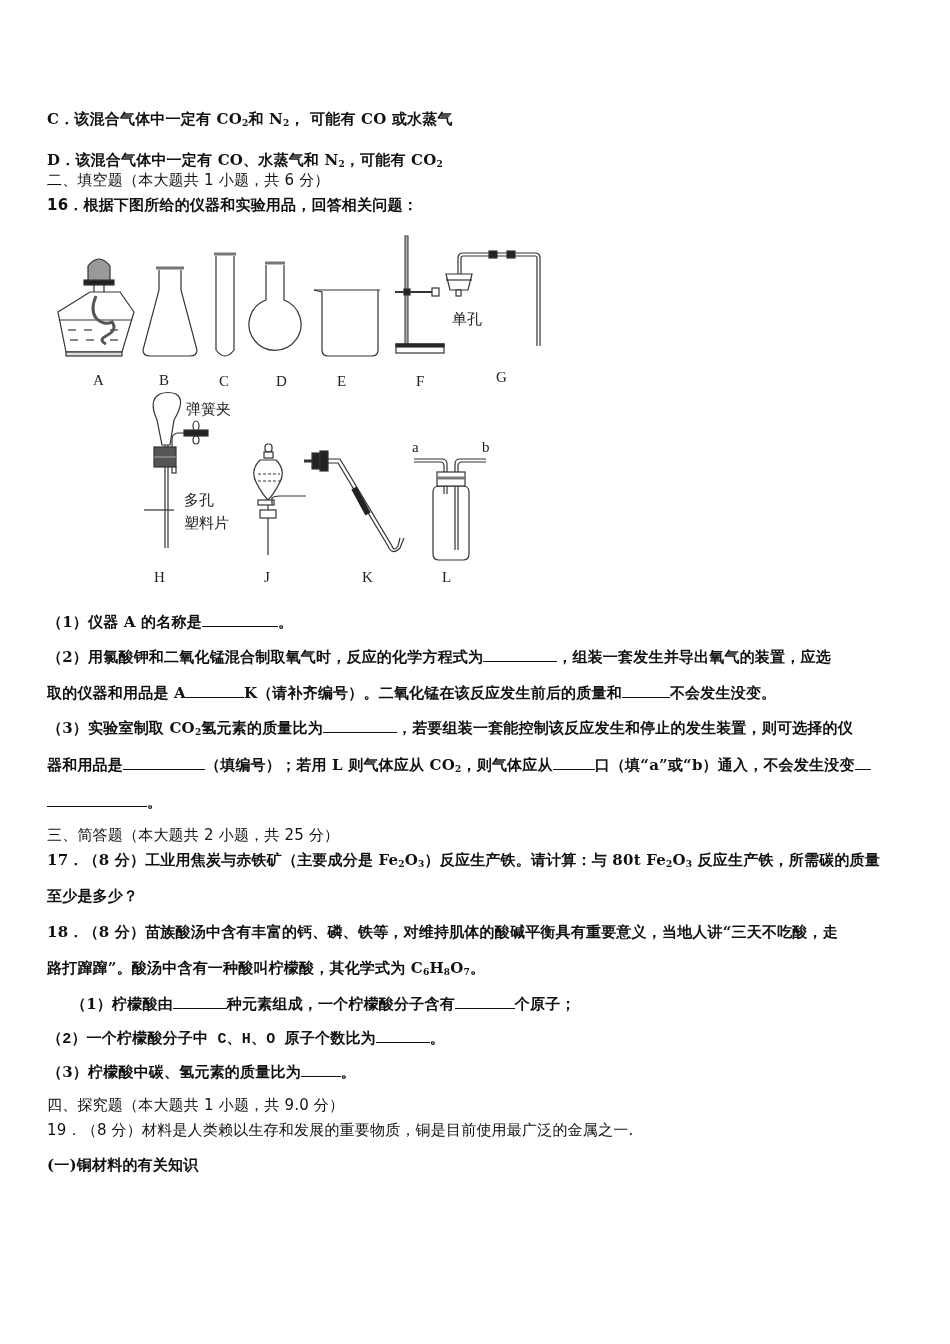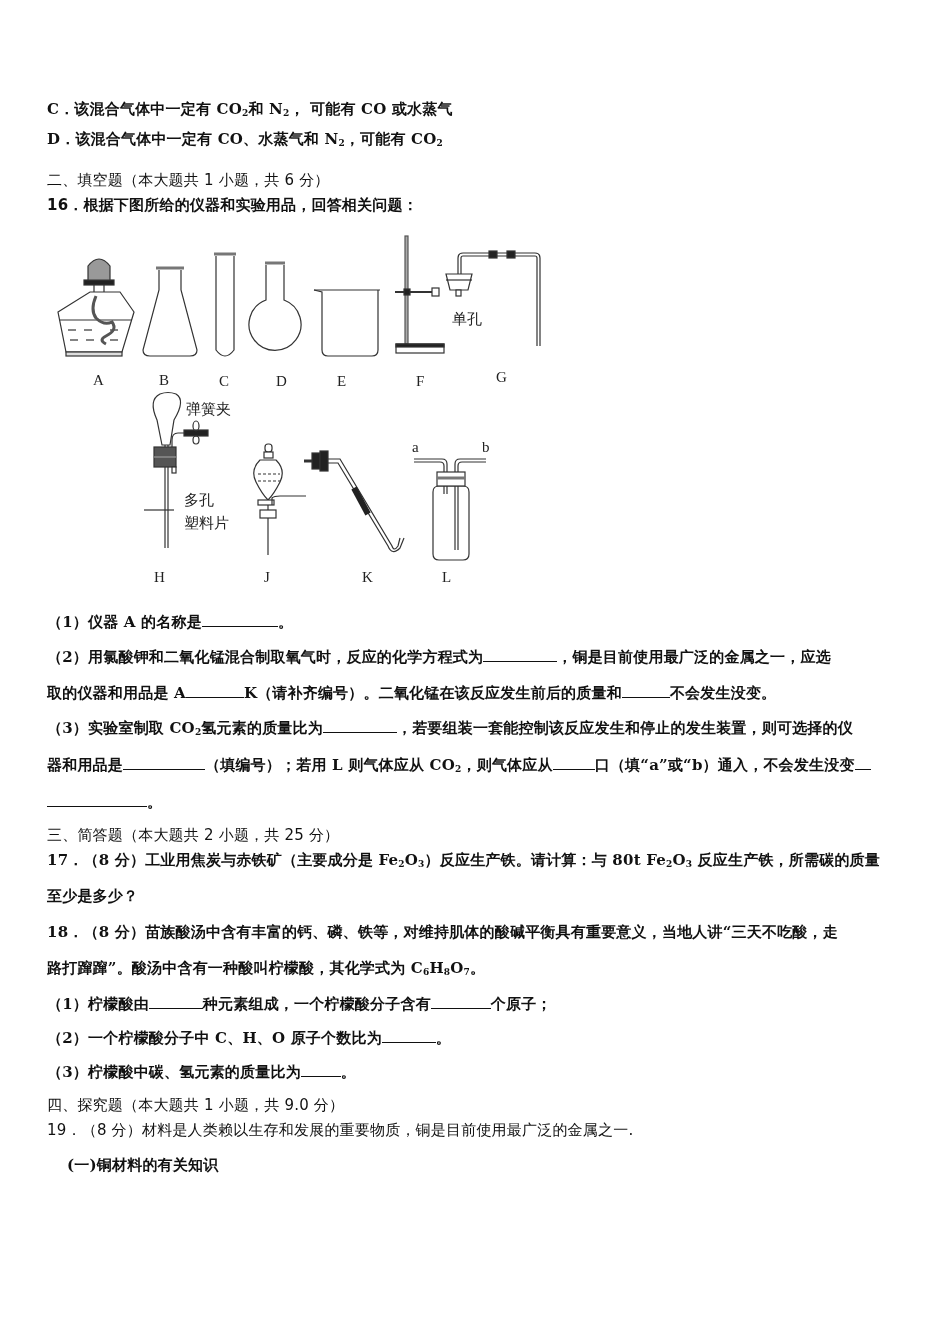--- a/index.html
+++ b/index.html
@@ -16,24 +16,24 @@
     .line.sans-bold { font-family: "DejaVu Sans", "Liberation Sans", sans-serif; font-weight: bold; text-align: right; }
     sub { font-size: 9px; vertical-align: -2px; line-height: 0; }
     .blank { display: inline-block; border-bottom: 1.5px solid #111; height: 14px; vertical-align: baseline; }
     .figure { position: absolute; left: 0; top: 0; }
     .lbl { font-family: "Liberation Serif", "DejaVu Serif", serif; font-size: 15px; fill: #222; }
     .cn { font-family: "DejaVu Sans", "Liberation Sans", sans-serif; font-size: 15px; fill: #222; }
   </style>
 </head>
 <body>
 
-<div class="line" style="top:100px;">
+<div class="line" style="top:110px;">
   <span>C．该混合气体中一定有 CO</span><sub>2</sub><span>和 N</span><sub>2</sub><span>，  可能有 CO 或水蒸气</span>
 </div>
-<div class="line" style="top:130px;">
+<div class="line" style="top:151px;">
   <span>D．该混合气体中一定有 CO、水蒸气和 N</span><sub>2</sub><span>，可能有 CO</span><sub>2</sub>
 </div>
 
 <div class="line sans" style="top:171px;text-align:right;">二、填空题（本大题共 1 小题，共 6 分）</div>
 <div class="line sans-bold" style="top:196px;">16．根据下图所给的仪器和实验用品，回答相关问题：</div>
 
 <svg class="figure" width="950" height="600" viewBox="0 0 950 600" xmlns="http://www.w3.org/2000/svg">
   <g stroke="#333" stroke-width="1.2" fill="none">
 
     <g>
@@ -158,21 +158,21 @@
   <text class="cn" x="184" y="505">多孔</text>
   <text class="cn" x="184" y="528">塑料片</text>
   <text class="lbl" x="412" y="452">a</text>
   <text class="lbl" x="482" y="452">b</text>
 </svg>
 
 <div class="line" style="top:612px;">
   <span>（1）仪器 A 的名称是</span><span class="blank" style="width:76px;"></span><span>。</span>
 </div>
 <div class="line" style="top:647px;">
-  <span>（2）用氯酸钾和二氧化锰混合制取氧气时，反应的化学方程式为</span><span class="blank" style="width:74px;"></span><span>，铜是目前使用最广泛的金属之一，应选</span>
+  <span>（2）用氯酸钾和二氧化锰混合制取氧气时，反应的化学方程式为</span><span class="blank" style="width:74px;"></span><span>，组装一套发生并导出氧气的装置，应选</span>
 </div>
 <div class="line" style="top:683px;">
   <span>取的仪器和用品是 A</span><span class="blank" style="width:58px;"></span><span>K（请补齐编号）。二氧化锰在该反应发生前后的质量和</span><span class="blank" style="width:48px;"></span><span>不会发生没变。</span>
 </div>
 <div class="line" style="top:718px;">
   <span>（3）实验室制取 CO</span><sub>2</sub><span>氢元素的质量比为</span><span class="blank" style="width:74px;"></span><span>，若要组装一套能控制该反应发生和停止的发生装置，则可选择的仪</span>
 </div>
 <div class="line" style="top:755px;">
   <span>器和用品是</span><span class="blank" style="width:82px;"></span><span>（填编号）；若用 L 则气体应从 CO</span><sub>2</sub><span>，则气体应从</span><span class="blank" style="width:42px;"></span><span>口（填“a”或“b）通入，不会发生没变</span><span class="blank" style="width:16px;"></span>
 </div>
@@ -183,25 +183,25 @@
 <div class="line sans" style="top:826px;">三、简答题（本大题共 2 小题，共 25 分）</div>
 <div class="line" style="top:851px;">
   <span>17．（8 分）工业用焦炭与赤铁矿（主要成分是 Fe</span><sub>2</sub><span>O</span><sub>3</sub><span>）反应生产铁。请计算：与 80t Fe</span><sub>2</sub><span>O</span><sub>3</sub><span> 反应生产铁，所需碳的质量</span>
 </div>
 <div class="line" style="top:887px;">至少是多少？</div>
 
 <div class="line" style="top:923px;">18．（8 分）苗族酸汤中含有丰富的钙、磷、铁等，对维持肌体的酸碱平衡具有重要意义，当地人讲“三天不吃酸，走</div>
 <div class="line" style="top:959px;">
   <span>路打蹿蹿”。酸汤中含有一种酸叫柠檬酸，其化学式为 C</span><sub>6</sub><span>H</span><sub>8</sub><span>O</span><sub>7</sub><span>。</span>
 </div>
-<div class="line" style="top:994px;">
+<div class="line" style="top:994px;margin-left:24px;">
   <span>（1）柠檬酸由</span><span class="blank" style="width:54px;"></span><span>种元素组成，一个柠檬酸分子含有</span><span class="blank" style="width:60px;"></span><span>个原子；</span>
 </div>
-<div class="line" style="top:1028px;">
+<div class="line" style="top:1028px;font-family:Liberation Mono, monospace;">
   <span>（2）一个柠檬酸分子中 C、H、O 原子个数比为</span><span class="blank" style="width:54px;"></span><span>。</span>
 </div>
 <div class="line" style="top:1062px;">
   <span>（3）柠檬酸中碳、氢元素的质量比为</span><span class="blank" style="width:40px;"></span><span>。</span>
 </div>
 
 <div class="line sans" style="top:1096px;">四、探究题（本大题共 1 小题，共 9.0 分）</div>
 <div class="line sans" style="top:1121px;">19．（8 分）材料是人类赖以生存和发展的重要物质，铜是目前使用最广泛的金属之一.</div>
-<div class="line" style="top:1156px;margin-left:20px;">(一)铜材料的有关知识</div>
+<div class="line" style="top:1156px;">(一)铜材料的有关知识</div>
 
 </body></html>

